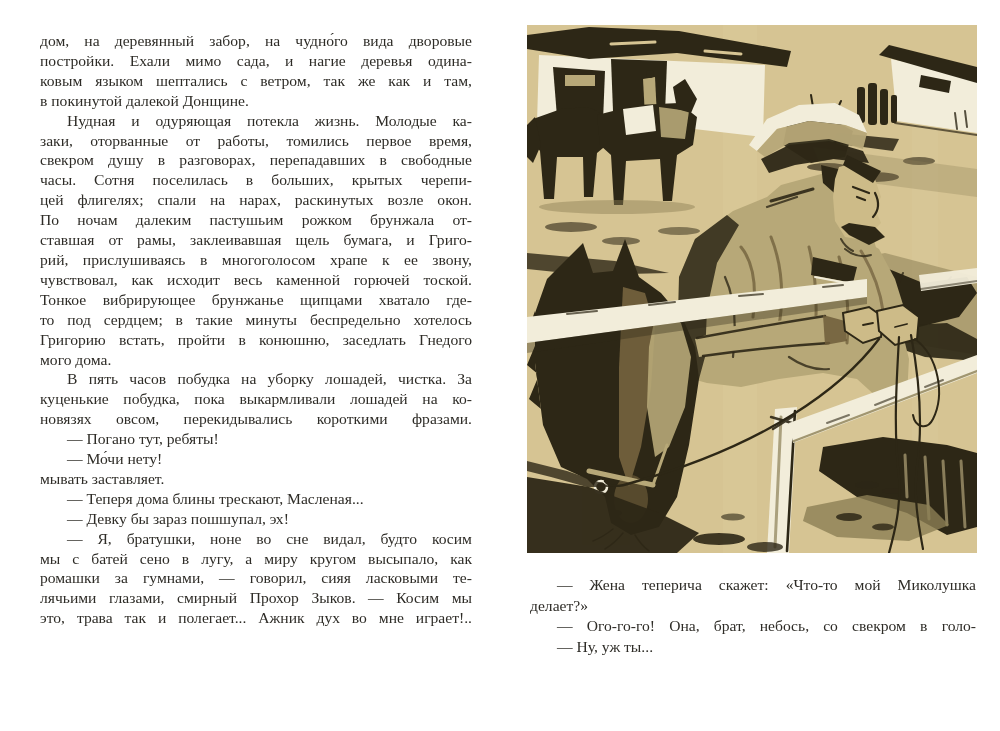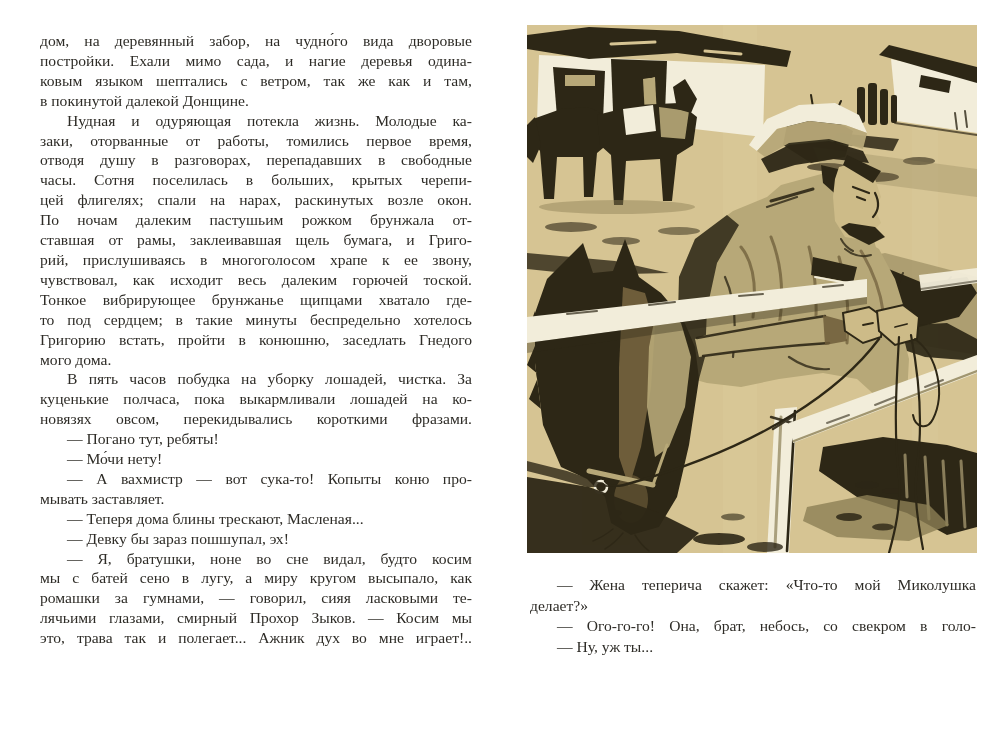--- a/index.html
+++ b/index.html
@@ -38,37 +38,36 @@
 <div class="spread">
 
   <div>
     <div class="textblock" id="left-lines">
         <div class="ln jst">дом, на деревянный забор, на чудно́го вида дворовые</div>
         <div class="ln jst">постройки. Ехали мимо сада, и нагие деревья одина-</div>
         <div class="ln jst">ковым языком шептались с ветром, так же как и там,</div>
         <div class="ln">в покинутой далекой Донщине.</div>
         <div class="ln ind jst">Нудная и одуряющая потекла жизнь. Молодые ка-</div>
         <div class="ln jst">заки, оторванные от работы, томились первое время,</div>
-        <div class="ln jst">отводя душу в разговорах, перепадавших в свободные</div>
+        <div class="ln jst">свекром душу в разговорах, перепадавших в свободные</div>
         <div class="ln jst">часы. Сотня поселилась в больших, крытых черепи-</div>
         <div class="ln jst">цей флигелях; спали на нарах, раскинутых возле окон.</div>
         <div class="ln jst">По ночам далеким пастушьим рожком брунжала от-</div>
         <div class="ln jst">ставшая от рамы, заклеивавшая щель бумага, и Григо-</div>
         <div class="ln jst">рий, прислушиваясь в многоголосом храпе к ее звону,</div>
-        <div class="ln jst">чувствовал, как исходит весь далеким горючей тоской.</div>
+        <div class="ln jst">чувствовал, как исходит весь каменной горючей тоской.</div>
         <div class="ln jst">Тонкое вибрирующее брунжанье щипцами хватало где-</div>
         <div class="ln jst">то под сердцем; в такие минуты беспредельно хотелось</div>
         <div class="ln jst">Григорию встать, пройти в конюшню, заседлать Гнедого</div>
         <div class="ln">мого дома.</div>
         <div class="ln ind jst">В пять часов побудка на уборку лошадей, чистка. За</div>
-        <div class="ln jst">куценькие полчаса, пока выкармливали лошадей на ко-</div>
+        <div class="ln jst">куценькие побудка, пока выкармливали лошадей на ко-</div>
         <div class="ln jst">новязях овсом, перекидывались короткими фразами.</div>
         <div class="ln ind">— Погано тут, ребяты!</div>
         <div class="ln ind">— Мо́чи нету!</div>
-        <div class="ln ind jst">— А вахмистр — вот сука-то! Копыты коню про-</div>
         <div class="ln">мывать заставляет.</div>
         <div class="ln ind">— Теперя дома блины трескают, Масленая...</div>
         <div class="ln ind">— Девку бы зараз пошшупал, эх!</div>
         <div class="ln ind jst">— Я, братушки, ноне во сне видал, будто косим</div>
         <div class="ln jst">мы с батей сено в лугу, а миру кругом высыпало, как</div>
         <div class="ln jst">ромашки за гумнами, — говорил, сияя ласковыми те-</div>
         <div class="ln jst">лячьими глазами, смирный Прохор Зыков. — Косим мы</div>
         <div class="ln jst">это, трава так и полегает... Ажник дух во мне играет!..</div>
       </div>
     <div class="pagenum" id="pagenum-left">314</div>

